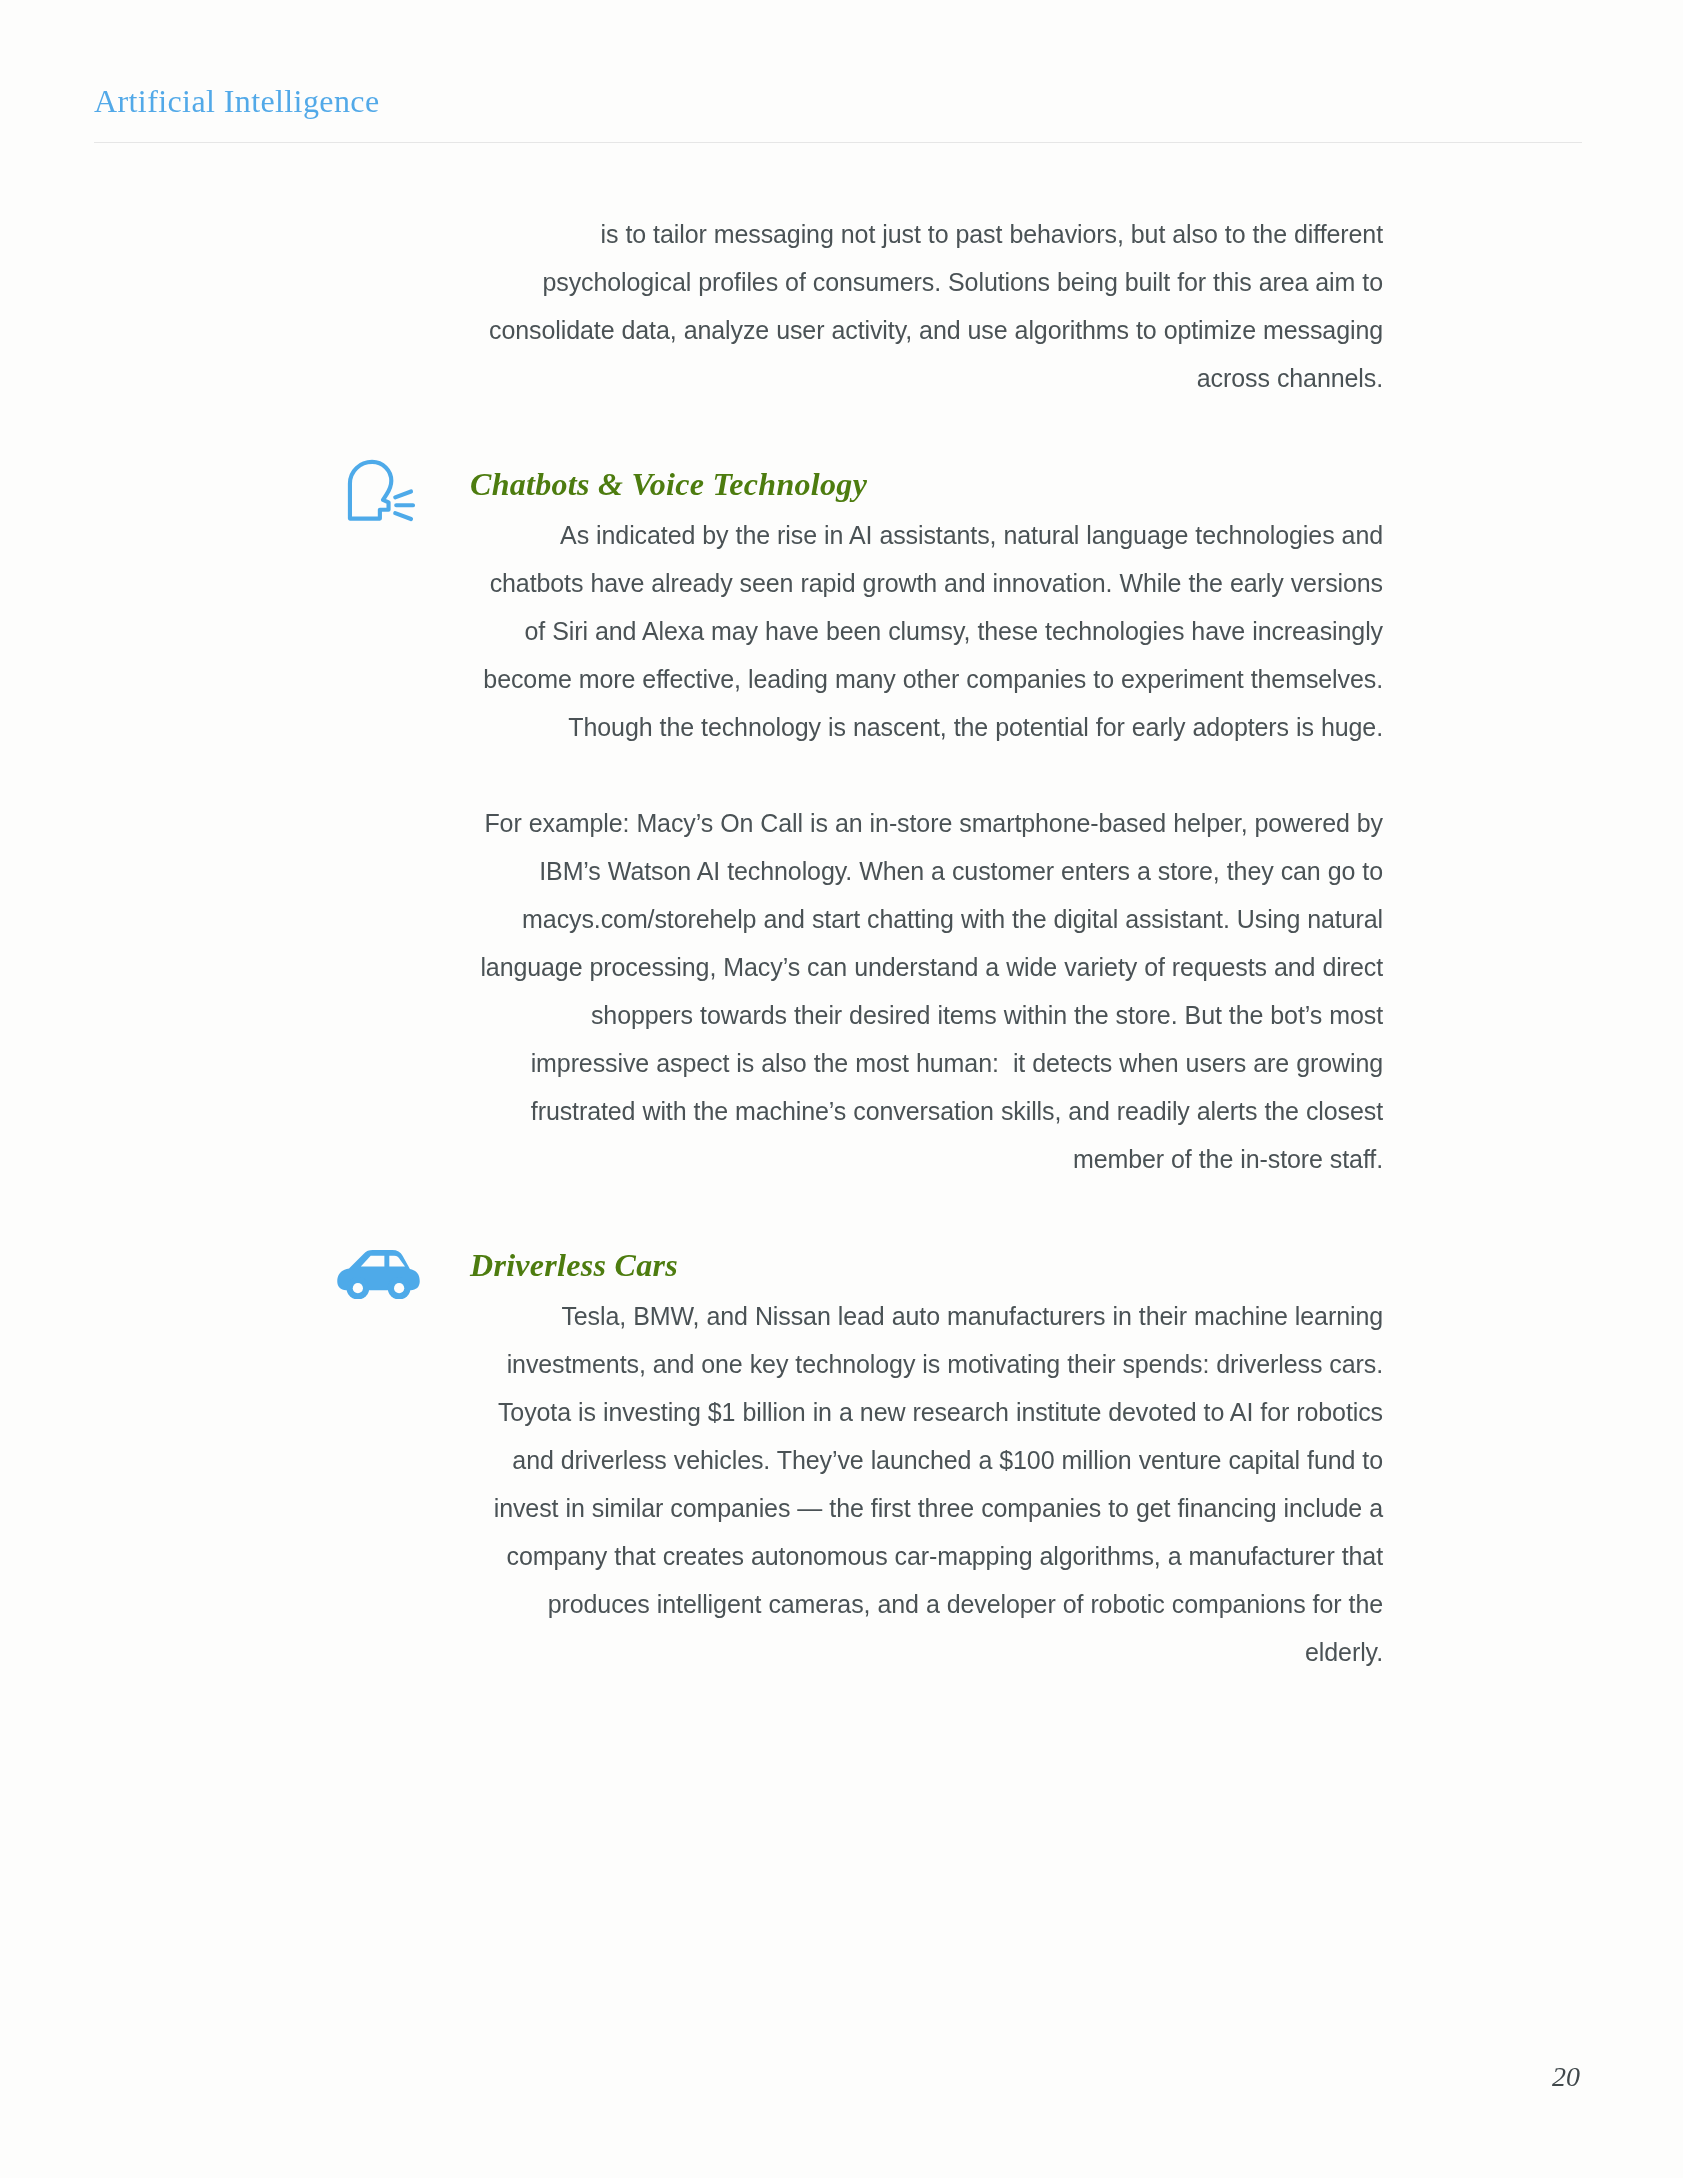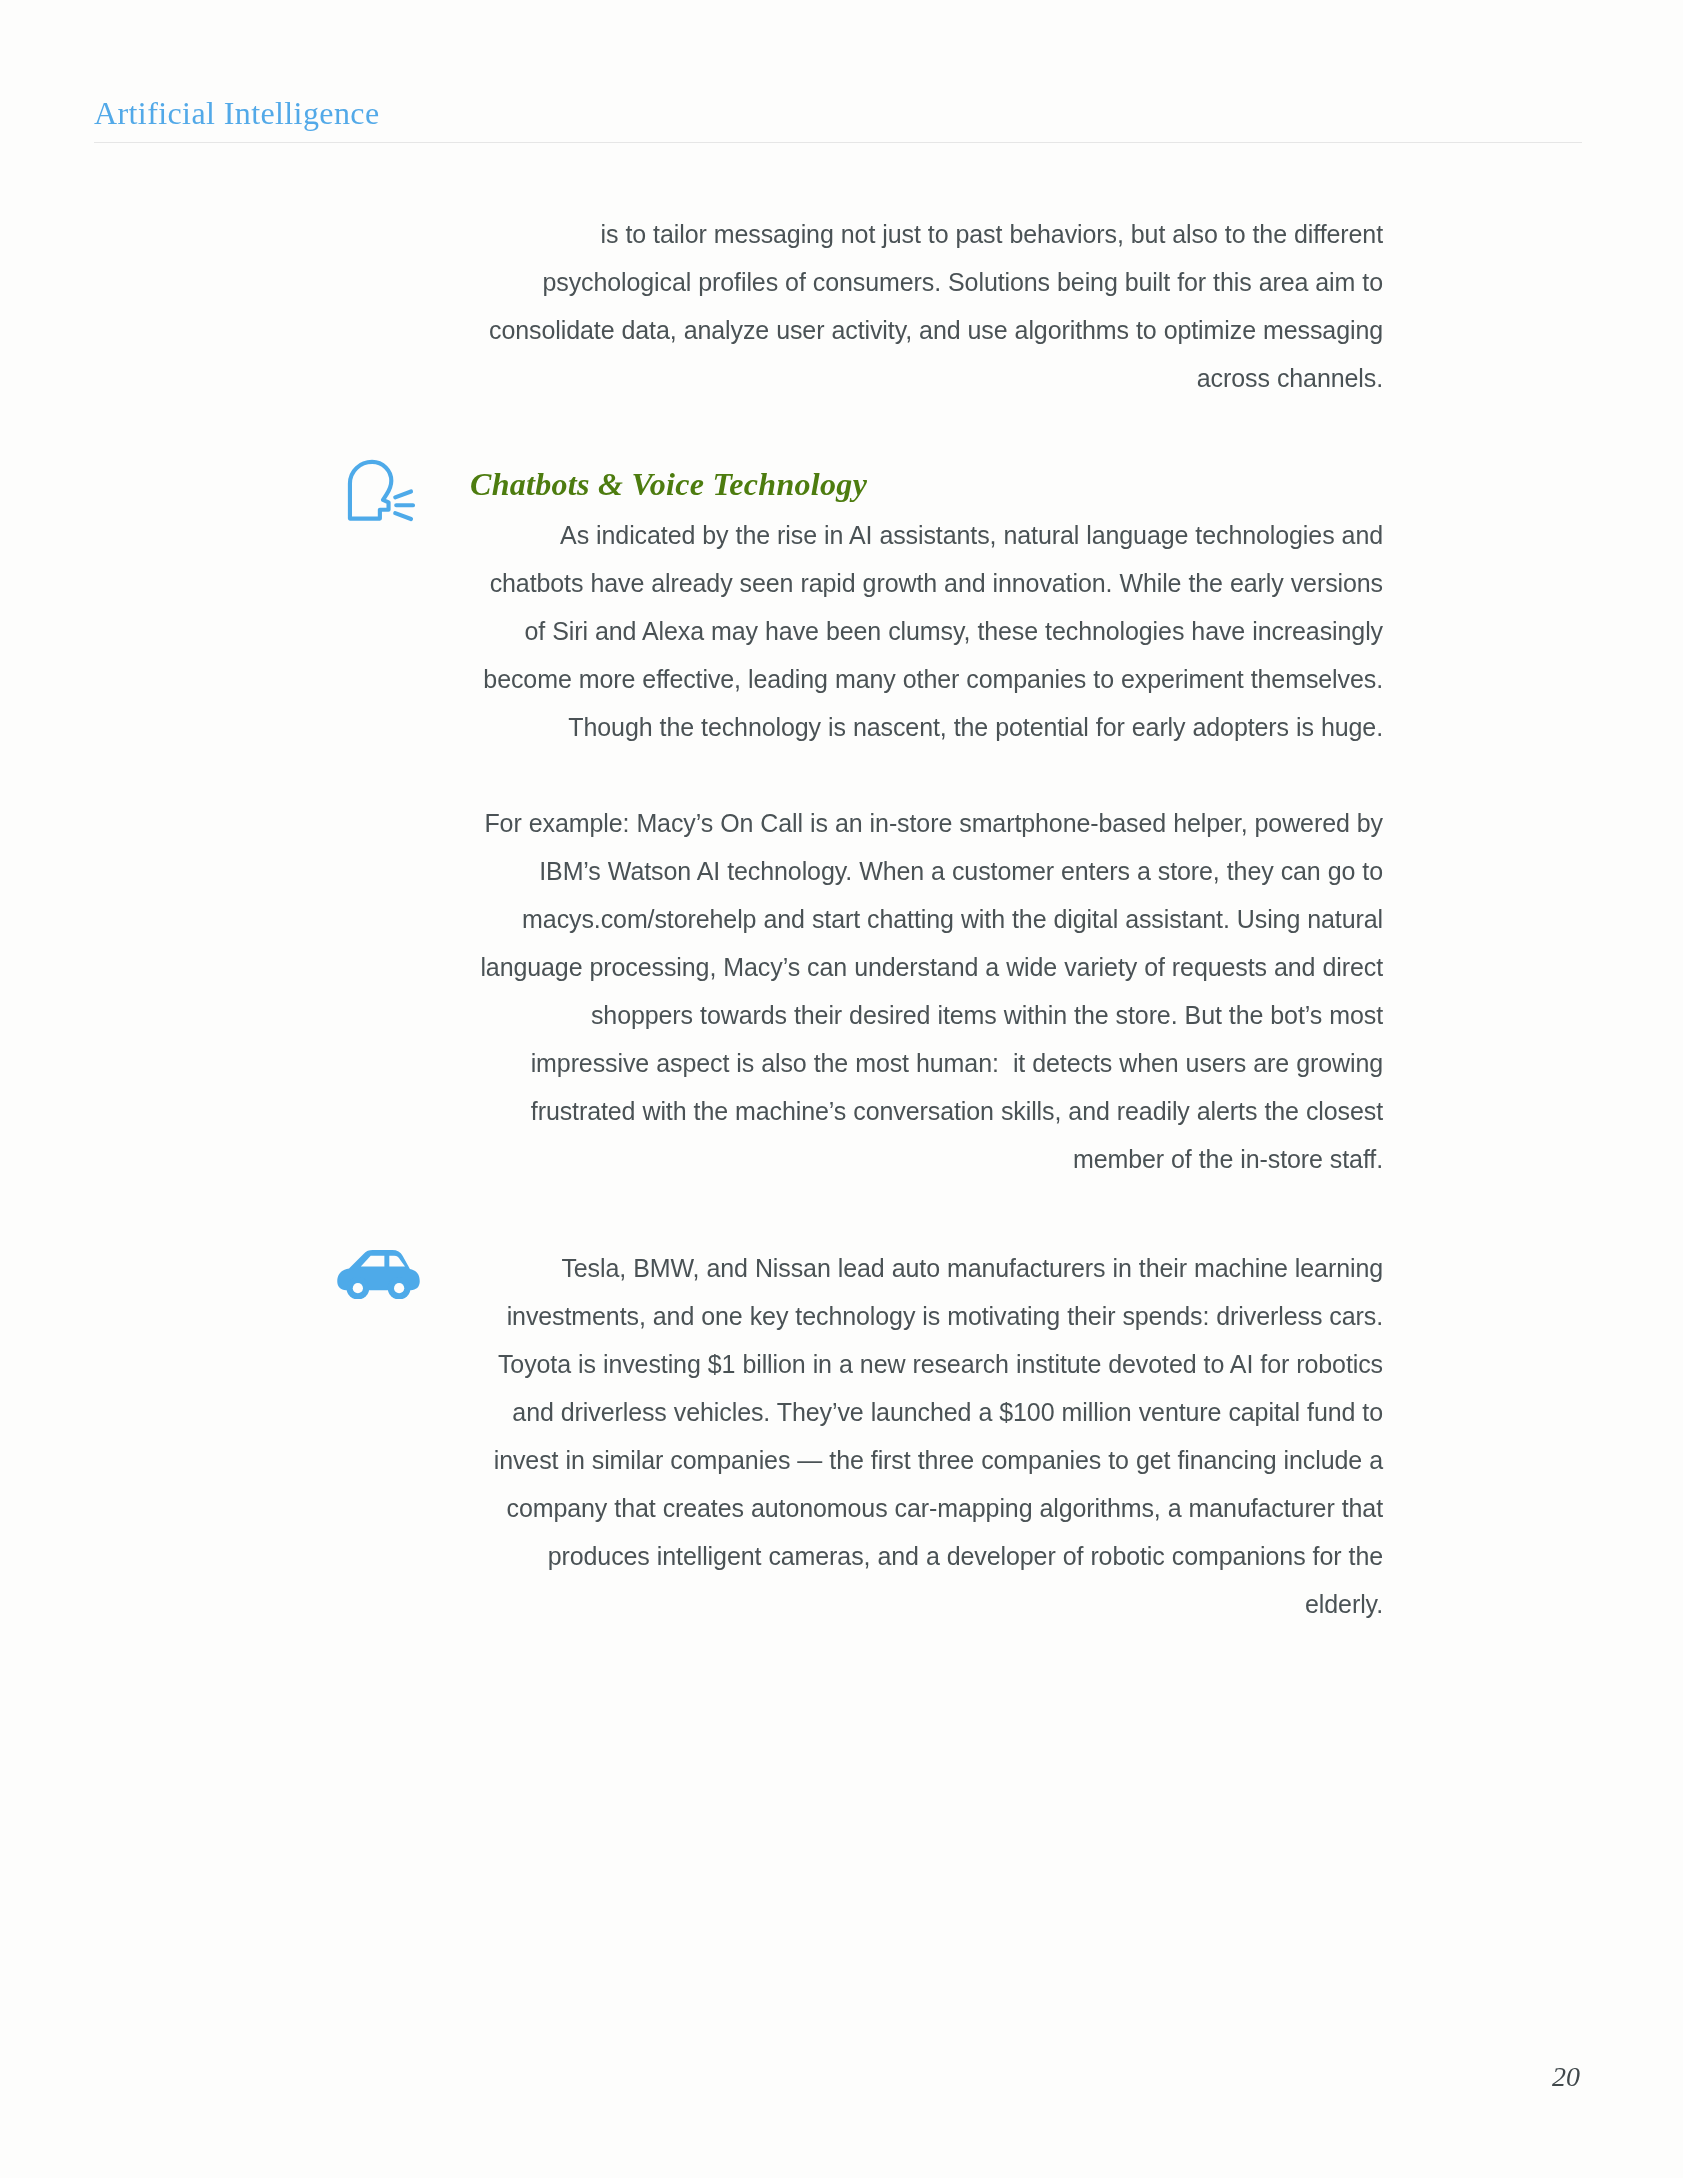--- a/index.html
+++ b/index.html
@@ -19,21 +19,21 @@
     width: 1683px;
     height: 2178px;
     background: #fdfdfc;
     overflow: hidden;
   }
 
   
   .running-header {
     position: absolute;
     left: 94px;
-    top: 93px;
+    top: 81px;
     font-family: "Liberation Serif", "DejaVu Serif", serif;
     font-size: 32px;
     line-height: 40px;
     letter-spacing: 0.4px;
     color: #52a9e8;
     white-space: nowrap;
   }
 
   .header-rule {
     position: absolute;
@@ -152,20 +152,21 @@
         <svg width="91" height="55" viewBox="0 0 92 56" fill="none">
           <path d="M4 38 C4 30 9 26 16 25 L31 10 C33.5 7 36.5 6 40 6 L60 6 C65 6 68.5 8 70.5 12 L78 25.5 C85 27 88 31 88 38 C88 44 84 47 79 47 L13 47 C7.5 47 4 43.5 4 38 Z" fill="#4eaae9"></path>
           <path d="M38 12 L52 12 L52 23 L28 23 Z" fill="#fdfdfc"></path>
           <path d="M57 12 L62 12 C65 12 66.5 13.5 68 16 L73 23 L57 23 Z" fill="#fdfdfc"></path>
           <circle cx="25" cy="45" r="11.5" fill="#4eaae9"></circle>
           <circle cx="25" cy="45" r="5.2" fill="#fdfdfc"></circle>
           <circle cx="67" cy="45" r="11.5" fill="#4eaae9"></circle>
           <circle cx="67" cy="45" r="5.2" fill="#fdfdfc"></circle>
         </svg>
       </div>
+      <h2 class="section-heading">Driverless Cars</h2>
       <p class="para">Tesla, BMW, and Nissan lead auto manufacturers in their machine learning investments, and one key technology is motivating their spends: driverless cars. Toyota is investing $1 billion in a new research institute devoted to AI for robotics and driverless vehicles. They’ve launched a $100 million venture capital fund to invest in similar companies — the first three companies to get financing include a company that creates autonomous car-mapping algorithms, a manufacturer that produces intelligent cameras, and a developer of robotic companions for the elderly.</p>
     </div>
 
   </div>
 
   <div class="page-number">20</div>
 
 </div>
 
 

